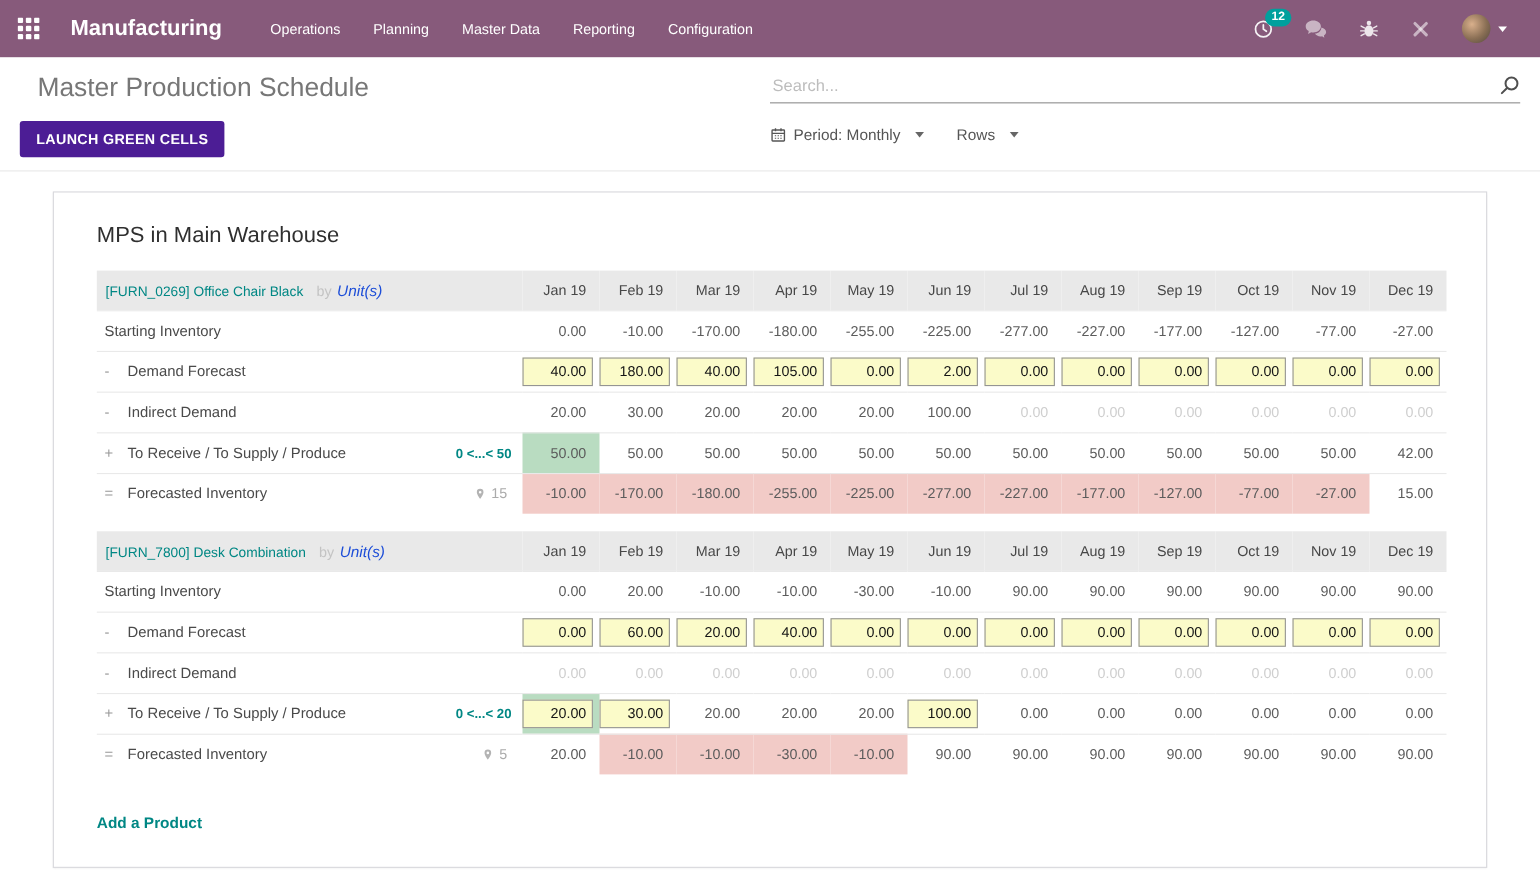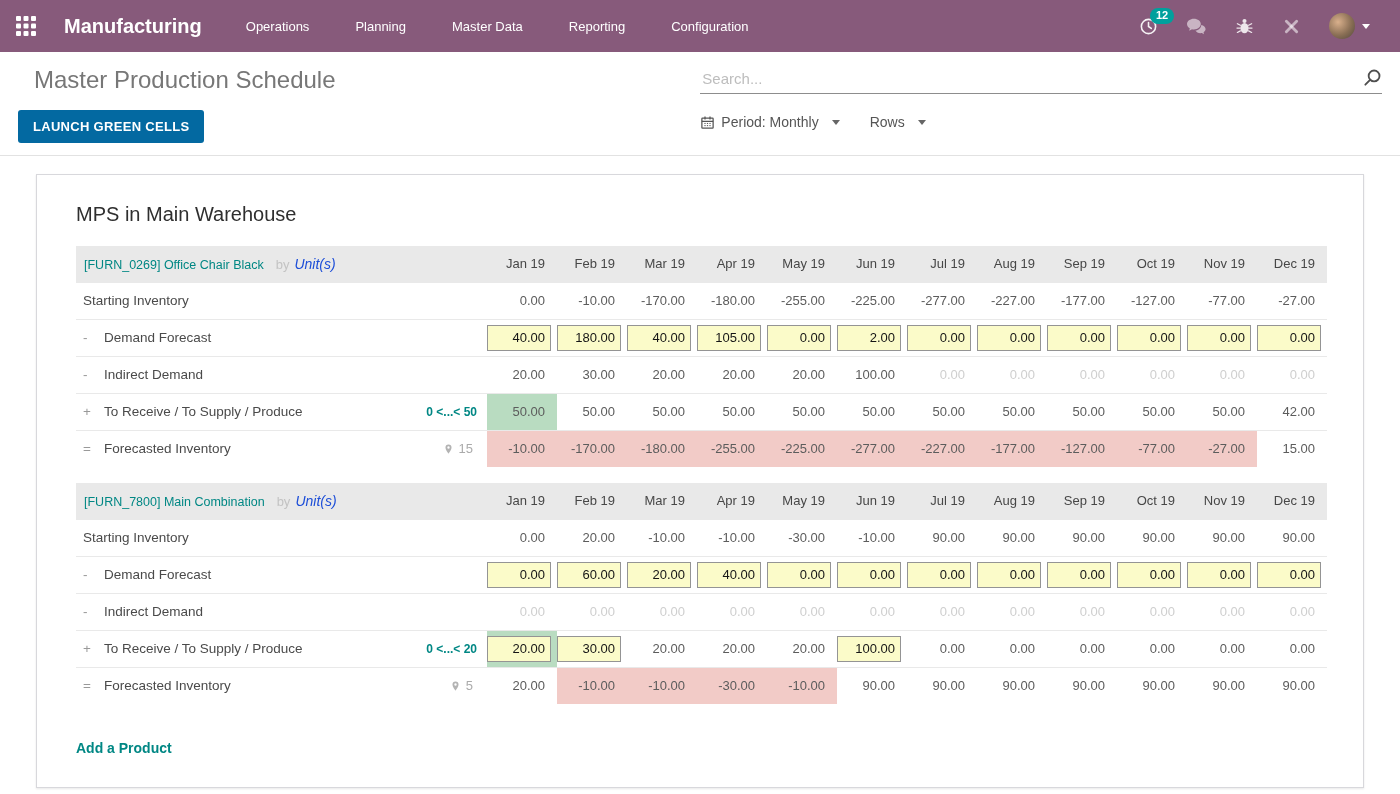--- a/index.html
+++ b/index.html
@@ -7,54 +7,54 @@
   body {
     width:1400px; height:794px; overflow:hidden;
     font-family:"Liberation Sans", sans-serif;
     background:#ffffff; color:#4a4a4a;
   }
 
   
   .navbar { height:52px; background:#875A7B; display:flex; align-items:center; color:#fff; }
   .apps-btn { padding:0 16px 0 16px; display:flex; align-items:center; cursor:pointer; }
   .brand { font-size:20px; font-weight:bold; margin:0 44px 0 12px; }
-  .menu { display:flex; gap:46px; font-size:13px; }
+  .menu { display:flex; gap:30px; font-size:13px; }
   .menu-item { cursor:pointer; padding:4px 0; }
   .nav-right { margin-left:auto; display:flex; align-items:center; gap:28px; padding-right:30px; }
   .systray-icon { position:relative; display:flex; align-items:center; cursor:pointer; }
   .badge {
     position:absolute; top:-9px; left:11px; background:#00A09D; color:#fff;
     font-size:11px; font-weight:bold; padding:1.5px 6px; border-radius:9px; line-height:13px;
   }
   .avatar {
     width:26px; height:26px; border-radius:50%;
     background:radial-gradient(circle at 35% 35%, #d9b08c 0%, #8a6f55 55%, #51473c 100%);
   }
   .caret { display:inline-block; width:0; height:0; border-left:4px solid transparent;
     border-right:4px solid transparent; border-top:5px solid #666; margin-left:7px; }
   .caret.white { border-top-color:#fff; }
 
   
   .panel { padding:12px 18px 12px; border-bottom:1px solid #e2e2e2;
     box-shadow:0 1px 2px rgba(0,0,0,.05); display:flex; }
   .panel-left { width:49%; }
   .panel-title { font-size:24px; color:#777; font-weight:400; margin:2px 16px 16px; }
-  .btn-primary { background:#0369a1; color:#fff; font-weight:bold; font-size:13px;
+  .btn-primary { background:#4c1d95; color:#fff; font-weight:bold; font-size:13px;
     padding:9px 15px; border:none; border-radius:3px; letter-spacing:.3px; cursor:pointer; }
   .panel-right { flex:1; display:flex; flex-direction:column; padding-left:14px; }
   .searchbox { display:flex; align-items:center; border-bottom:1px solid #8d8d8d;
     padding-bottom:5px; margin-top:4px; }
   .search-input { border:none; outline:none; flex:1; font-size:15px; color:#555;
     font-family:"Liberation Sans",sans-serif; background:transparent; }
   .search-input::placeholder { color:#bdbdbd; }
   .filters { margin-top:20px; display:flex; gap:30px; align-items:center; font-size:14px; color:#555; }
   .filter { display:flex; align-items:center; cursor:pointer; gap:6px; }
 
   
-  .content { padding:18px 36px 0; background:#fff; }
+  .content { padding:18px 48px 0; background:#fff; }
   .card { background:#fff; border:1px solid #d8d8dc; box-shadow:0 1px 2px rgba(0,0,0,.09);
     padding:24px 36px 30px 39px; }
   .heading { font-size:20px; color:#2f2f2f; margin:4px 0 20px; font-weight:500; }
 
   table.mps { border-collapse:collapse; table-layout:fixed; width:100%;
     margin-bottom:16px; font-size:13px; color:#5c5c5c; }
   .mps thead th { background:#e9e9e9; height:36px; font-weight:normal; }
   .mps th.mo { text-align:right; padding-right:12px; color:#474747; font-size:13px; }
   .mps th.plabel { text-align:left; padding-left:8px; }
   .pname { color:#008784; font-weight:normal; font-size:12.5px; cursor:pointer;margin-top:32px; }
@@ -340,21 +340,21 @@
             <col style="width: 70px;">
             <col style="width: 70px;">
             <col style="width: 70px;">
             <col style="width: 70px;">
             <col style="width: 70px;">
             <col style="width: 70px;">
             <col style="width: 70px;">
           </colgroup>
           <thead>
             <tr>
-              <th class="plabel"><span class="pname">[FURN_7800] Main Combination</span><span class="pby">by</span><span class="puom">Unit(s)</span></th>
+              <th class="plabel"><span class="pname">[FURN_7800] Desk Combination</span><span class="pby">by</span><span class="puom">Unit(s)</span></th>
               <th class="mo">Jan 19</th>
               <th class="mo">Feb 19</th>
               <th class="mo">Mar 19</th>
               <th class="mo">Apr 19</th>
               <th class="mo">May 19</th>
               <th class="mo">Jun 19</th>
               <th class="mo">Jul 19</th>
               <th class="mo">Aug 19</th>
               <th class="mo">Sep 19</th>
               <th class="mo">Oct 19</th>

